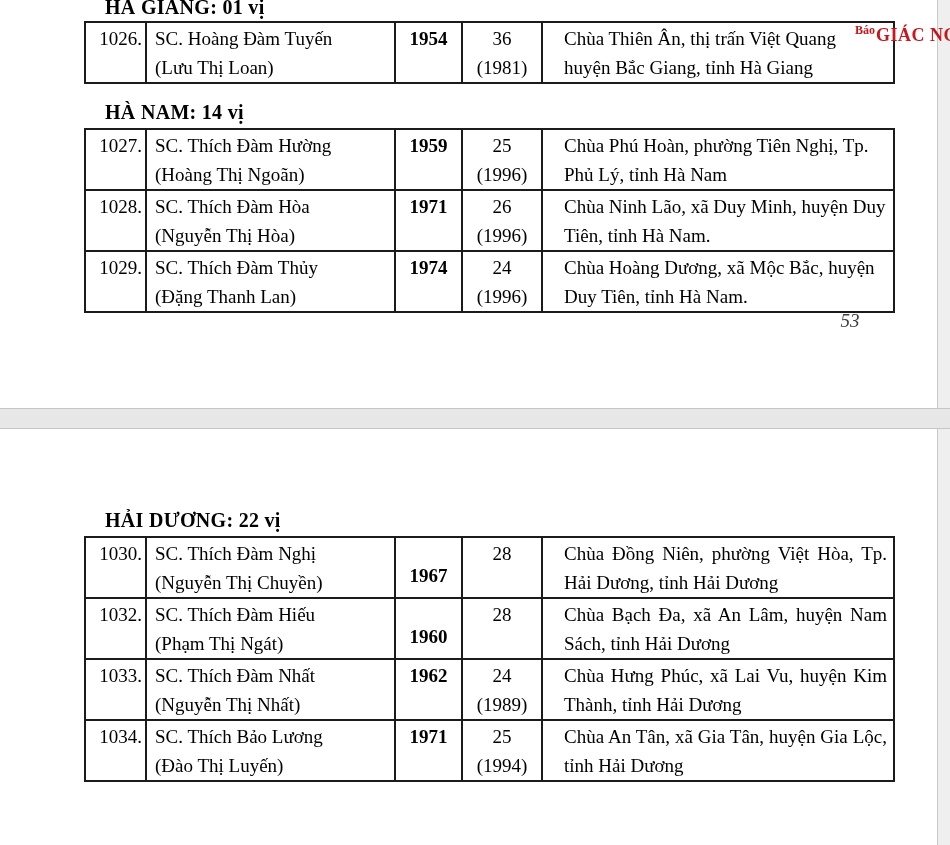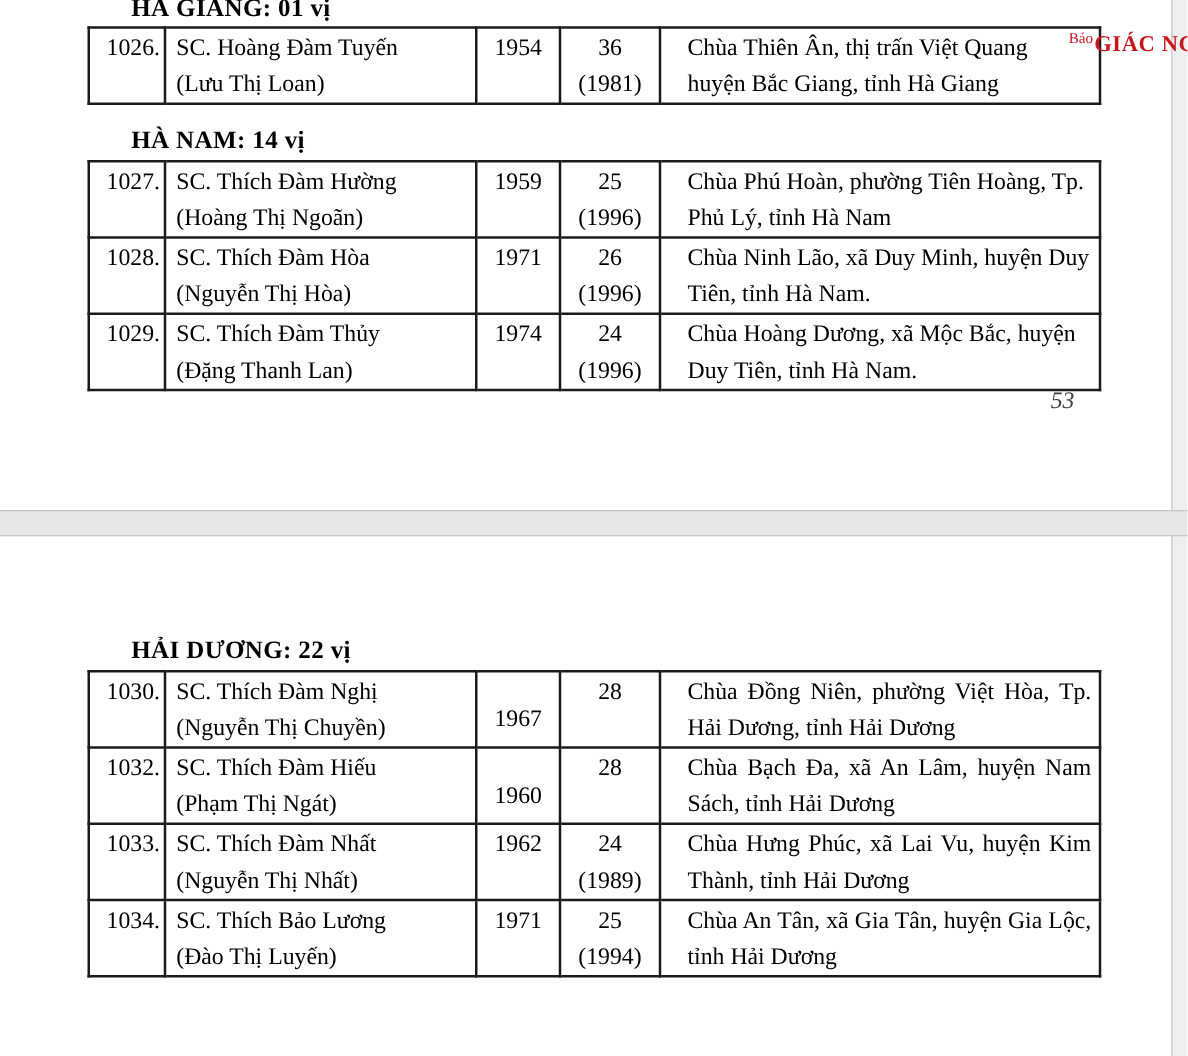--- a/index.html
+++ b/index.html
@@ -22,55 +22,55 @@
     box-sizing:border-box;z-index:2;
   }
   .section-heading{
     position:absolute;left:105px;
     font-size:20px;font-weight:bold;letter-spacing:0.3px;white-space:nowrap;
   }
   .h-1{top:-4px;}
   .h-2{top:101px;}
   .h-3{top:80px;}
   table.roster{
-    position:absolute;left:70px;
+    position:absolute;left:84px;
     border-collapse:collapse;table-layout:fixed;width:809px;
   }
   .t1{top:21px;}
   .t2{top:128px;}
   .t3{top:107px;}
   .t1 tr{height:59px;}
   .t2 tr{height:58px;}
   .t3 tr{height:50px;}
   td{
     border:2px solid #1b1b1b;vertical-align:top;
     font-size:19px;line-height:29px;padding:1px 0 0 0;
     overflow:hidden;
   }
   col.c-no{width:61px;}
   col.c-name{width:249px;}
   col.c-year{width:67px;}
   col.c-age{width:80px;}
   col.c-addr{width:352px;}
   td.no{text-align:right;padding-right:3px;}
   td.name{padding-left:8px;}
-  td.year{text-align:center;}
+  td.year{text-align:center;font-weight:bold;}
   td.year.year-mid{vertical-align:middle;padding-top:16px;}
   td.age{text-align:center;}
   td.addr{padding-left:21px;padding-right:6px;}
   .t3 td.addr{text-align:justify;border-radius:18px;}
   .page-number{
     position:absolute;left:815px;top:310px;width:70px;
     text-align:center;font-size:19px;color:#404040;font-style:italic;
   }
   .watermark{
     position:absolute;left:855px;top:23px;white-space:nowrap;z-index:5;
     color:#c8161d;
   }
-  .wm-prefix{font-size:12px;font-weight:normal;vertical-align:7px;margin-right:1px;}
+  .wm-prefix{font-size:12px;font-weight:bold;vertical-align:7px;margin-right:1px;}
   .wm-title{font-size:18px;font-weight:bold;letter-spacing:0.5px;}
 </style>
 </head>
 <body>
 
 <div class="page page-1">
 
   <div class="section-heading h-1">HÀ GIANG: 01 vị</div>
 
   <table class="roster t1">
@@ -113,21 +113,21 @@
       <td class="no">1027.</td>
       <td class="name">
         <div>SC. Thích Đàm Hường</div>
         <div>(Hoàng Thị Ngoãn)</div>
       </td>
       <td class="year">1959</td>
       <td class="age">
         <div>25</div>
         <div>(1996)</div>
       </td>
-      <td class="addr">Chùa Phú Hoàn, phường Tiên Hoàng, Tp. Phủ Lý, tỉnh Hà Nam</td>
+      <td class="addr">Chùa Phú Hoàn, phường Tiên Nghị, Tp. Phủ Lý, tỉnh Hà Nam</td>
     </tr>
     <tr>
       <td class="no">1028.</td>
       <td class="name">
         <div>SC. Thích Đàm Hòa</div>
         <div>(Nguyễn Thị Hòa)</div>
       </td>
       <td class="year">1971</td>
       <td class="age">
         <div>26</div>

